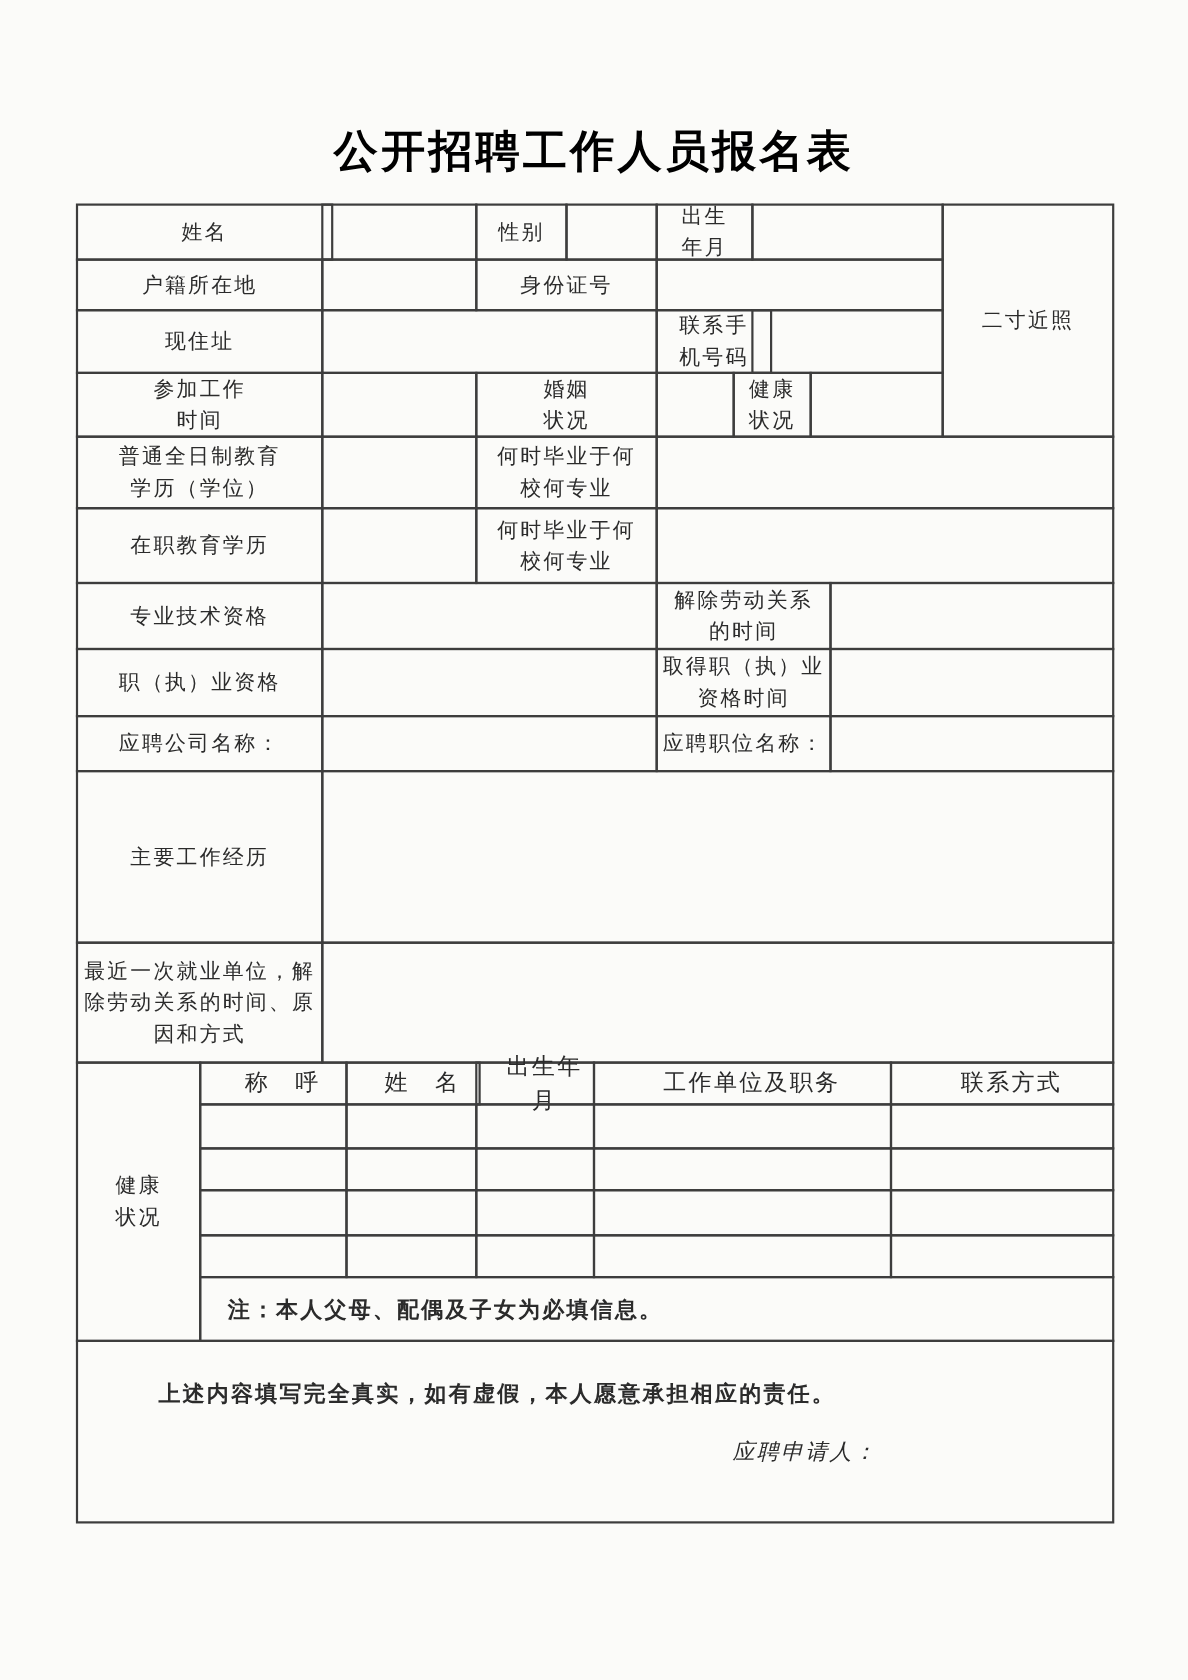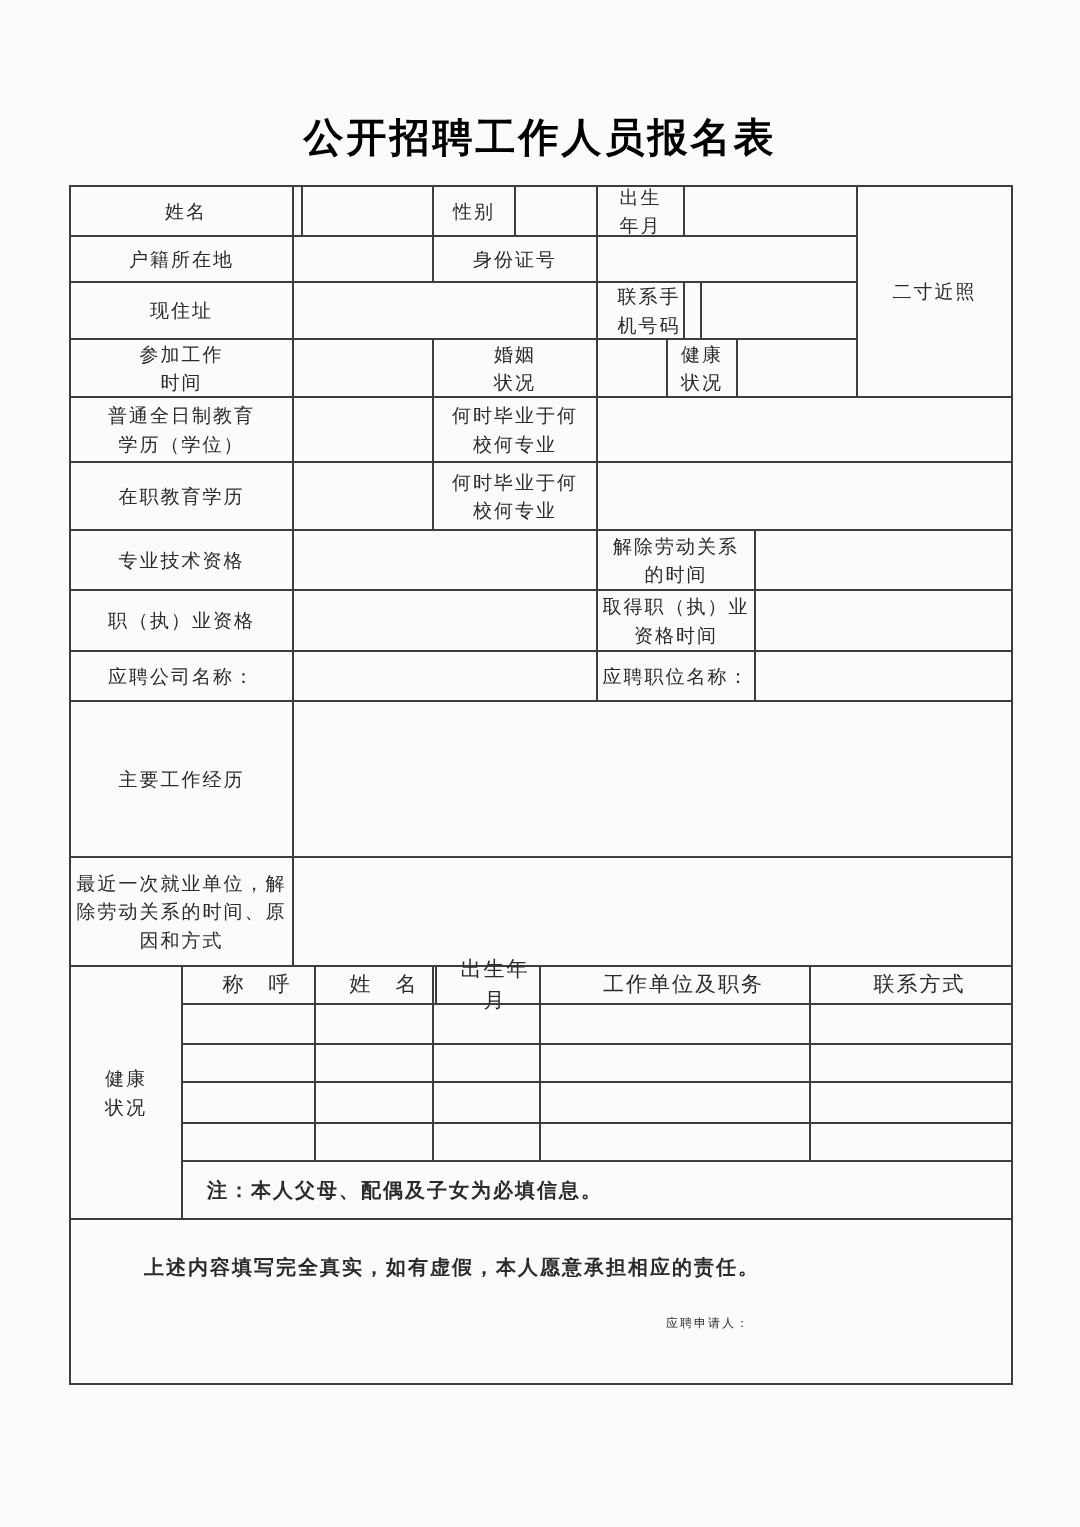--- a/index.html
+++ b/index.html
@@ -21,21 +21,21 @@
     border:2px solid #3d3d3d;
     display:flex;align-items:center;justify-content:center;
     text-align:center;font-size:19px;line-height:1.5;
     letter-spacing:2px;color:#2b2b2b;
   }
   .wz{display:inline-block;}
   .hdr{font-size:21px;padding-left:17px;}
   .note-cell{justify-content:flex-start;padding-left:24px;font-weight:bold;font-size:20px;text-align:left;}
   .decl{display:block;}
   .decl .stmt{position:absolute;left:73px;top:32px;font-size:20px;font-weight:bold;letter-spacing:2px;}
-  .decl .applicant{position:absolute;left:595px;top:94px;font-size:12px;letter-spacing:2px;}
+  .decl .applicant{position:absolute;left:595px;top:84px;font-size:20px;letter-spacing:2px;font-style:italic;}
   .decl .timerow{position:absolute;left:683px;top:131px;display:flex;gap:34px;font-size:20px;letter-spacing:2px;}
 </style>
 </head>
 <body>
 
 <div class="page">
 
   <div class="title">公开招聘工作人员报名表</div>
 
   <div class="form">

